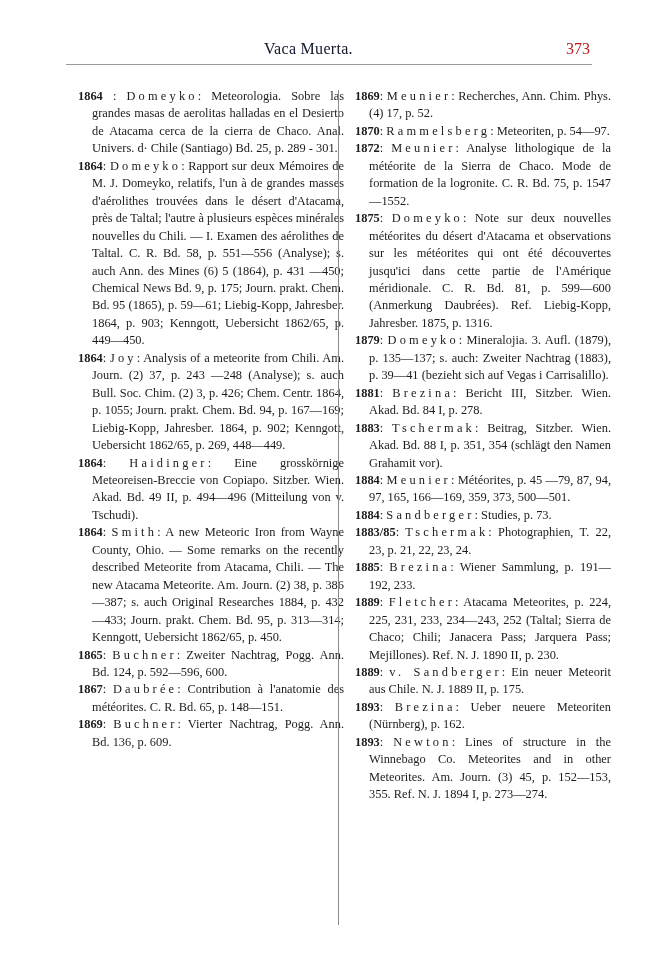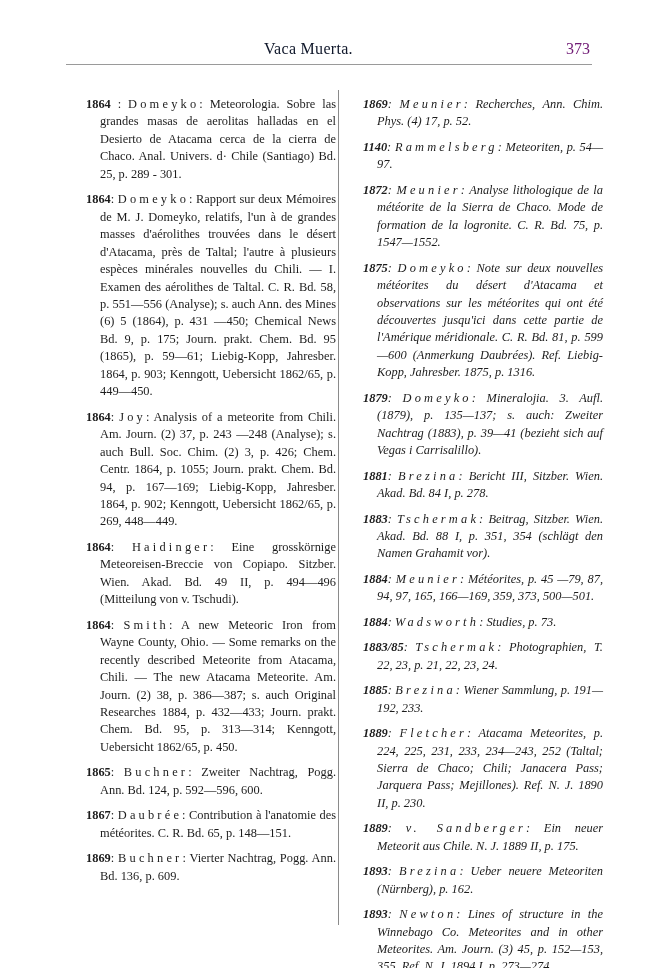--- a/index.html
+++ b/index.html
@@ -2,31 +2,31 @@
 <html><head>
 <meta charset="utf-8">
 <style>
   html, body { margin: 0; padding: 0; background: #ffffff; }
   body { width: 652px; height: 968px; position: relative; overflow: hidden;
          font-family: "DejaVu Serif", "Liberation Serif", serif; color: #1c1c1c; }
   .header { position: absolute; left: 66px; top: 40px; width: 526px; height: 24px; }
   .header .title { position: absolute; left: 198px; top: 0; font-size: 16px; letter-spacing: 0.3px;
                    font-family: "Liberation Serif", serif; color: #0f172a; }
   .header .pageno { position: absolute; right: 2px; top: 0; font-size: 16px;
-                    font-family: "Liberation Serif", serif; color: #701a75; }
+                    font-family: "Liberation Serif", serif; color: #b91c1c; }
   .rule { position: absolute; left: 66px; top: 64px; width: 526px; height: 0;
           border-top: 1px solid #9a9a9a; }
   .col { position: absolute; top: 88px; width: 266px;
          font-family: "Liberation Serif", serif; font-size: 12.4px; line-height: 17.45px;
          text-align: justify; }
   .col.left { left: 78px; }
-  .col.right { left: 355px; width: 256px; font-style: italic; }
+  .col.right { left: 355px; width: 256px; }
   .divider { position: absolute; left: 338px; top: 90px; width: 0; height: 835px;
              border-left: 1px solid #8a8a8a; }
-  .entry { margin: 8px; padding-left: 14px; text-indent: -14px; }
+  .entry { margin: 0; padding-left: 14px; text-indent: -14px; }
   .year { font-weight: bold; }
   .author { letter-spacing: 3.2px; }
 </style>
 </head>
 <body>
 
 <div class="header">
   <span class="title">Vaca Muerta.</span>
   <span class="pageno">373</span>
 </div>
@@ -40,27 +40,27 @@
   <p class="entry"><span class="year">1864</span>: <span class="author">Smith</span>: <span>A new Meteoric Iron from Wayne County, Ohio. — Some remarks on the recently described Meteorite from Atacama, Chili. — The new Atacama Meteorite. Am. Journ. (2) 38, p. 386—387; s. auch Original Researches 1884, p. 432—433; Journ. prakt. Chem. Bd. 95, p. 313—314; Kenngott, Uebersicht 1862/65, p. 450.</span></p>
   <p class="entry"><span class="year">1865</span>: <span class="author">Buchner</span>: <span>Zweiter Nachtrag, Pogg. Ann. Bd. 124, p. 592—596, 600.</span></p>
   <p class="entry"><span class="year">1867</span>: <span class="author">Daubrée</span>: <span>Contribution à l'anatomie des météorites. C. R. Bd. 65, p. 148—151.</span></p>
   <p class="entry"><span class="year">1869</span>: <span class="author">Buchner</span>: <span>Vierter Nachtrag, Pogg. Ann. Bd. 136, p. 609.</span></p>
 </div>
 
 <div class="divider"></div>
 
 <div class="col right">
   <p class="entry"><span class="year">1869</span>: <span class="author">Meunier</span>: <span>Recherches, Ann. Chim. Phys. (4) 17, p. 52.</span></p>
-  <p class="entry"><span class="year">1140</span>: <span class="author">Rammelsberg</span>: <span>Meteoriten, p. 54—97.</span></p>
+  <p class="entry"><span class="year">1870</span>: <span class="author">Rammelsberg</span>: <span>Meteoriten, p. 54—97.</span></p>
   <p class="entry"><span class="year">1872</span>: <span class="author">Meunier</span>: <span>Analyse lithologique de la météorite de la Sierra de Chaco. Mode de formation de la logronite. C. R. Bd. 75, p. 1547—1552.</span></p>
   <p class="entry"><span class="year">1875</span>: <span class="author">Domeyko</span>: <span>Note sur deux nouvelles météorites du désert d'Atacama et observations sur les météorites qui ont été découvertes jusqu'ici dans cette partie de l'Amérique méridionale. C. R. Bd. 81, p. 599—600 (Anmerkung Daubrées). Ref. Liebig-Kopp, Jahresber. 1875, p. 1316.</span></p>
   <p class="entry"><span class="year">1879</span>: <span class="author">Domeyko</span>: <span>Mineralojia. 3. Aufl. (1879), p. 135—137; s. auch: Zweiter Nachtrag (1883), p. 39—41 (bezieht sich auf Vegas i Carrisalillo).</span></p>
   <p class="entry"><span class="year">1881</span>: <span class="author">Brezina</span>: <span>Bericht III, Sitzber. Wien. Akad. Bd. 84 I, p. 278.</span></p>
   <p class="entry"><span class="year">1883</span>: <span class="author">Tschermak</span>: <span>Beitrag, Sitzber. Wien. Akad. Bd. 88 I, p. 351, 354 (schlägt den Namen Grahamit vor).</span></p>
   <p class="entry"><span class="year">1884</span>: <span class="author">Meunier</span>: <span>Météorites, p. 45 —79, 87, 94, 97, 165, 166—169, 359, 373, 500—501.</span></p>
-  <p class="entry"><span class="year">1884</span>: <span class="author">Wadsworth</span>: <span>Studies, p. 73.</span></p>
+  <p class="entry"><span class="year">1884</span>: <span class="author">Sandberger</span>: <span>Studies, p. 73.</span></p>
   <p class="entry"><span class="year">1883/85</span>: <span class="author">Tschermak</span>: <span>Photographien, T. 22, 23, p. 21, 22, 23, 24.</span></p>
   <p class="entry"><span class="year">1885</span>: <span class="author">Brezina</span>: <span>Wiener Sammlung, p. 191—192, 233.</span></p>
   <p class="entry"><span class="year">1889</span>: <span class="author">Fletcher</span>: <span>Atacama Meteorites, p. 224, 225, 231, 233, 234—243, 252 (Taltal; Sierra de Chaco; Chili; Janacera Pass; Jarquera Pass; Mejillones). Ref. N. J. 1890 II, p. 230.</span></p>
   <p class="entry"><span class="year">1889</span>: <span class="author">v. Sandberger</span>: <span>Ein neuer Meteorit aus Chile. N. J. 1889 II, p. 175.</span></p>
   <p class="entry"><span class="year">1893</span>: <span class="author">Brezina</span>: <span>Ueber neuere Meteoriten (Nürnberg), p. 162.</span></p>
   <p class="entry"><span class="year">1893</span>: <span class="author">Newton</span>: <span>Lines of structure in the Winnebago Co. Meteorites and in other Meteorites. Am. Journ. (3) 45, p. 152—153, 355. Ref. N. J. 1894 I, p. 273—274.</span></p>
 </div>
 
 </body></html>

